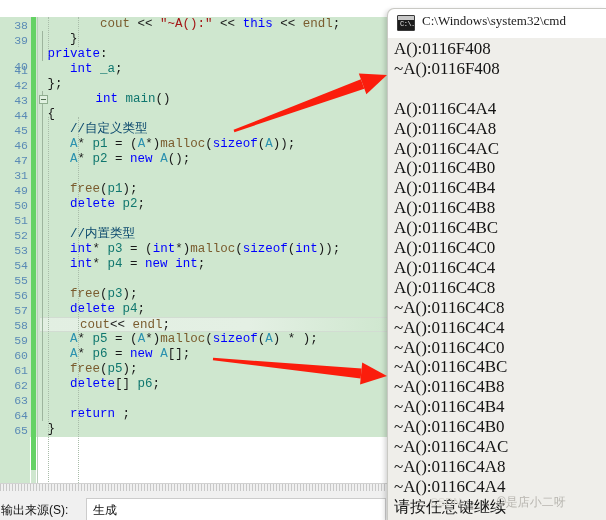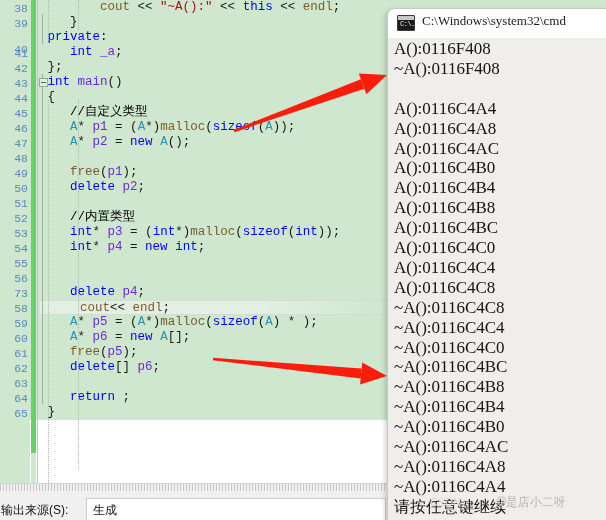--- a/index.html
+++ b/index.html
@@ -11,21 +11,21 @@
     width: 606px;
     height: 520px;
     overflow: hidden;
     font-family: "Liberation Sans", sans-serif;
     position: relative;
   }
 
   
   #ide {
     position: absolute;
-    left: 0; top: 0;
+    left: 0; top: 17px;
     width: 606px; height: 420px;
     background: #cfe7cf;
   }
 
   
   #gutter {
     position: absolute;
     left: 0; top: 0;
     width: 30px; height: 483px;
     background: #cfe7cf;
@@ -82,22 +82,22 @@
     background: linear-gradient(to right, #e2efe2 0%, #e4f0e4 60%, #cfe7cf 100%);
     width: 348px;
     border-top: 1px solid #d2dcd2;
     border-bottom: 1px solid #d2dcd2;
     box-sizing: border-box;
     height: 15px;
   }
 
   .t-kw    { color: #0000ff; }   
   .t-type  { color: #2b91af; }   
-  .t-plain { color: #6d28d9; }
-  .t-cmt   { color: #000000; }   
+  .t-plain { color: #0f766e; }
+  .t-cmt   { color: #0c4a6e; }   
   .t-fn    { color: #7a5c2e; }   
   .t-str   { color: #a31515; }
   .t-op    { color: #1a1a1a; }
 
   
   .guide {
     position: absolute;
     width: 1px;
     border-left: 1px dotted #a9bca9;
   }
@@ -283,62 +283,63 @@
       <div class="lineno" style="top: 1px;">38</div>
       <div class="lineno" style="top: 16px;">39</div>
       <div class="lineno" style="top: 31px; margin-top: 11px;">40</div>
       <div class="lineno" style="top: 46px;">41</div>
       <div class="lineno" style="top: 61px;">42</div>
       <div class="lineno" style="top: 76px;">43</div>
       <div class="lineno" style="top: 91px;">44</div>
       <div class="lineno" style="top: 106px;">45</div>
       <div class="lineno" style="top: 121px;">46</div>
       <div class="lineno" style="top: 136px;">47</div>
-      <div class="lineno" style="top: 151px;">48</div>
+      <div class="lineno" style="top: 151px;">31</div>
       <div class="lineno" style="top: 166px;">49</div>
       <div class="lineno" style="top: 181px; padding-left: 48px;">50</div>
       <div class="lineno" style="top: 196px;">51</div>
       <div class="lineno" style="top: 211px;">52</div>
       <div class="lineno" style="top: 226px;">53</div>
       <div class="lineno" style="top: 241px;">54</div>
       <div class="lineno" style="top: 256px;">55</div>
       <div class="lineno" style="top: 271px; margin-left: 17px;">56</div>
-      <div class="lineno" style="top: 286px;">73</div>
+      <div class="lineno" style="top: 286px;">57</div>
       <div class="lineno" style="top: 301px;">58</div>
       <div class="lineno" style="top: 316px;">59</div>
       <div class="lineno" style="top: 331px;">60</div>
       <div class="lineno" style="top: 346px;">61</div>
       <div class="lineno" style="top: 361px;">62</div>
       <div class="lineno" style="top: 376px;">63</div>
       <div class="lineno" style="top: 391px;">64</div>
       <div class="lineno" style="top: 406px;">65</div>
     </div>
   <div id="changebar"></div>
   <div id="changebar-gap"></div>
   <div id="gutter-sep"></div>
 
   <div id="code">
       <div class="cline" style="top: 0px;"><span style="padding-left: 60px;"><span class="t-fn">cout</span> <span class="t-op">&lt;&lt;</span> <span class="t-str">"~A():"</span> <span class="t-op">&lt;&lt;</span> <span class="t-kw">this</span> <span class="t-op">&lt;&lt;</span> <span class="t-fn">endl</span><span class="t-op">;</span></span></div>
       <div class="cline" style="top: 15px;"><span style="padding-left: 30px;"><span class="t-op">}</span></span></div>
       <div class="cline" style="top: 30px;"><span style="padding-left: 7.5px;"><span class="t-kw">private</span><span class="t-op">:</span></span></div>
       <div class="cline" style="top: 45px;"><span style="padding-left: 30px;"><span class="t-kw">int</span> <span class="t-plain">_a</span><span class="t-op">;</span></span></div>
       <div class="cline" style="top: 60px;"><span style="padding-left: 7.5px;"><span class="t-op">};</span></span></div>
-      <div class="cline" style="top: 75px;"><span style="padding-left: 7.5px;"><span class="t-kw">int</span> <span class="t-plain">main</span><span class="t-op">()</span></span></div>
+      <div class="cline" style="top: 75px; margin-left: 48px;"><span style="padding-left: 7.5px;"><span class="t-kw">int</span> <span class="t-plain">main</span><span class="t-op">()</span></span></div>
       <div class="cline" style="top: 90px;"><span style="padding-left: 7.5px;"><span class="t-op">{</span></span></div>
       <div class="cline" style="top: 105px;"><span style="padding-left: 30px;"><span class="t-cmt">//自定义类型</span></span></div>
       <div class="cline" style="top: 120px;"><span style="padding-left: 30px;"><span class="t-type">A</span><span class="t-op">*</span> <span class="t-plain">p1</span> <span class="t-op">=</span> <span class="t-op">(</span><span class="t-type">A</span><span class="t-op">*)</span><span class="t-fn">malloc</span><span class="t-op">(</span><span class="t-kw">sizeof</span><span class="t-op">(</span><span class="t-type">A</span><span class="t-op">));</span></span></div>
       <div class="cline" style="top: 135px;"><span style="padding-left: 30px;"><span class="t-type">A</span><span class="t-op">*</span> <span class="t-plain">p2</span> <span class="t-op">=</span> <span class="t-kw">new</span> <span class="t-type">A</span><span class="t-op">(</span><span class="t-op">);</span></span></div>
       <div class="cline" style="top: 150px;"><span style="padding-left: 0px;"></span></div>
       <div class="cline" style="top: 165px;"><span style="padding-left: 30px;"><span class="t-fn">free</span><span class="t-op">(</span><span class="t-plain">p1</span><span class="t-op">);</span></span></div>
       <div class="cline" style="top: 180px;"><span style="padding-left: 30px;"><span class="t-kw">delete</span> <span class="t-plain">p2</span><span class="t-op">;</span></span></div>
       <div class="cline" style="top: 195px;"><span style="padding-left: 0px;"></span></div>
       <div class="cline" style="top: 210px;"><span style="padding-left: 30px;"><span class="t-cmt">//内置类型</span></span></div>
       <div class="cline" style="top: 225px;"><span style="padding-left: 30px;"><span class="t-kw">int</span><span class="t-op">*</span> <span class="t-plain">p3</span> <span class="t-op">=</span> <span class="t-op">(</span><span class="t-kw">int</span><span class="t-op">*)</span><span class="t-fn">malloc</span><span class="t-op">(</span><span class="t-kw">sizeof</span><span class="t-op">(</span><span class="t-kw">int</span><span class="t-op">));</span></span></div>
       <div class="cline" style="top: 240px;"><span style="padding-left: 30px; text-align: center;"><span class="t-kw">int</span><span class="t-op">*</span> <span class="t-plain">p4</span> <span class="t-op">=</span> <span class="t-kw">new</span> <span class="t-kw">int</span><span class="t-op">;</span></span></div>
       <div class="cline" style="top: 255px;"><span style="padding-left: 0px;"></span></div>
+      <div class="cline" style="top: 270px;"><span style="padding-left: 30px;"><span class="t-fn">free</span><span class="t-op">(</span><span class="t-plain">p3</span><span class="t-op">);</span></span></div>
       <div class="cline" style="top: 285px;"><span style="padding-left: 30px;"><span class="t-kw">delete</span> <span class="t-plain">p4</span><span class="t-op">;</span></span></div>
       <div class="cline current" style="top: 300px;"><span style="padding-left: 40px;"><span class="t-fn">cout</span><span class="t-op">&lt;&lt;</span> <span class="t-fn">endl</span><span class="t-op">;</span></span></div>
       <div class="cline" style="top: 315px;"><span style="padding-left: 30px;"><span class="t-type">A</span><span class="t-op">*</span> <span class="t-plain">p5</span> <span class="t-op">=</span> <span class="t-op">(</span><span class="t-type">A</span><span class="t-op">*)</span><span class="t-fn">malloc</span><span class="t-op">(</span><span class="t-kw">sizeof</span><span class="t-op">(</span><span class="t-type">A</span><span class="t-op">)</span> <span class="t-op">*</span> <span class="t-op">);</span></span></div>
       <div class="cline" style="top: 330px;"><span style="padding-left: 30px;"><span class="t-type">A</span><span class="t-op">*</span> <span class="t-plain">p6</span> <span class="t-op">=</span> <span class="t-kw">new</span> <span class="t-type">A</span><span class="t-op">[</span><span class="t-op">];</span></span></div>
       <div class="cline" style="top: 345px;"><span style="padding-left: 30px;"><span class="t-fn">free</span><span class="t-op">(</span><span class="t-plain">p5</span><span class="t-op">);</span></span></div>
       <div class="cline" style="top: 360px;"><span style="padding-left: 30px;"><span class="t-kw">delete</span><span class="t-op">[]</span> <span class="t-plain">p6</span><span class="t-op">;</span></span></div>
       <div class="cline" style="top: 375px;"><span style="padding-left: 0px;"></span></div>
       <div class="cline" style="top: 390px;"><span style="padding-left: 30px;"><span class="t-kw">return</span> <span class="t-op">;</span></span></div>
       <div class="cline" style="top: 405px;"><span style="padding-left: 7.5px;"><span class="t-op">}</span></span></div>
     </div>

